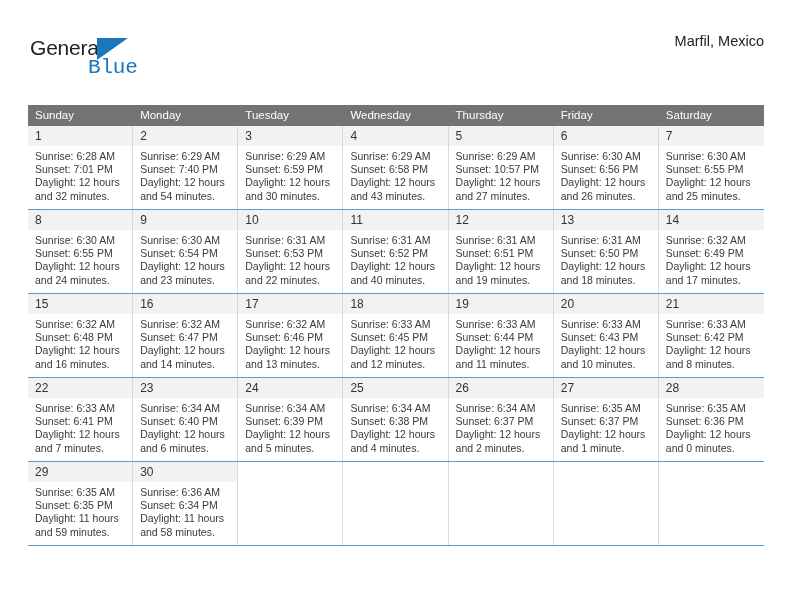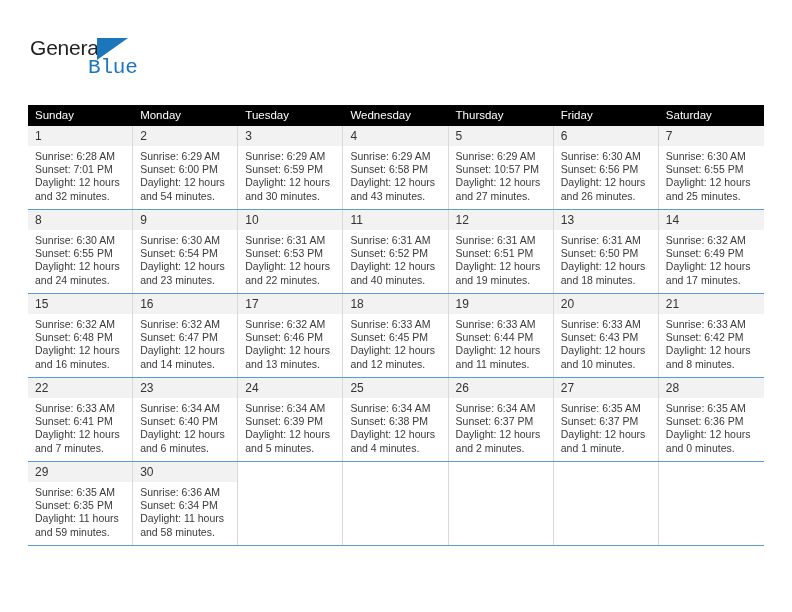--- a/index.html
+++ b/index.html
@@ -90,21 +90,21 @@
   
   .calendar {
     position: absolute;
     left: 28px;
     top: 105px;
     width: 736px;
     border-collapse: collapse;
     table-layout: fixed;
   }
   .calendar th {
-    background: #000000;
+    background: #737373;
     color: #ffffff;
     font-size: 11.5px;
     font-weight: normal;
     text-align: left;
     padding: 4px 0 5px 7px;
     height: 12px;
     border: none;
   }
   .calendar td {
     vertical-align: top;
@@ -154,20 +154,21 @@
 
   <div class="header">
 
     <div class="logo">
       <span class="logo-general">General</span>
       <span class="logo-tri"></span>
       <span class="logo-blue">Blue</span>
     </div>
 
     <div class="title-wrap">
+      <div class="cal-subtitle">Marfil, Mexico</div>
     </div>
 
   </div>
 
   <table class="calendar">
     <thead>
       <tr>
         <th>Sunday</th>
         <th>Monday</th>
         <th>Tuesday</th>
@@ -189,21 +190,21 @@
                 <div>Daylight: 12 hours</div>
                 <div>and 32 minutes.</div>
               </div>
             </div>
           </td>
         <td>
             <div class="cell">
               <div class="daynum">2</div>
               <div class="info">
                 <div>Sunrise: 6:29 AM</div>
-                <div>Sunset: 6:00 PM</div>
+                <div>Sunset: 7:40 PM</div>
                 <div>Daylight: 12 hours</div>
                 <div>and 54 minutes.</div>
               </div>
             </div>
           </td>
         <td>
             <div class="cell">
               <div class="daynum">3</div>
               <div class="info">
                 <div>Sunrise: 6:29 AM</div>

